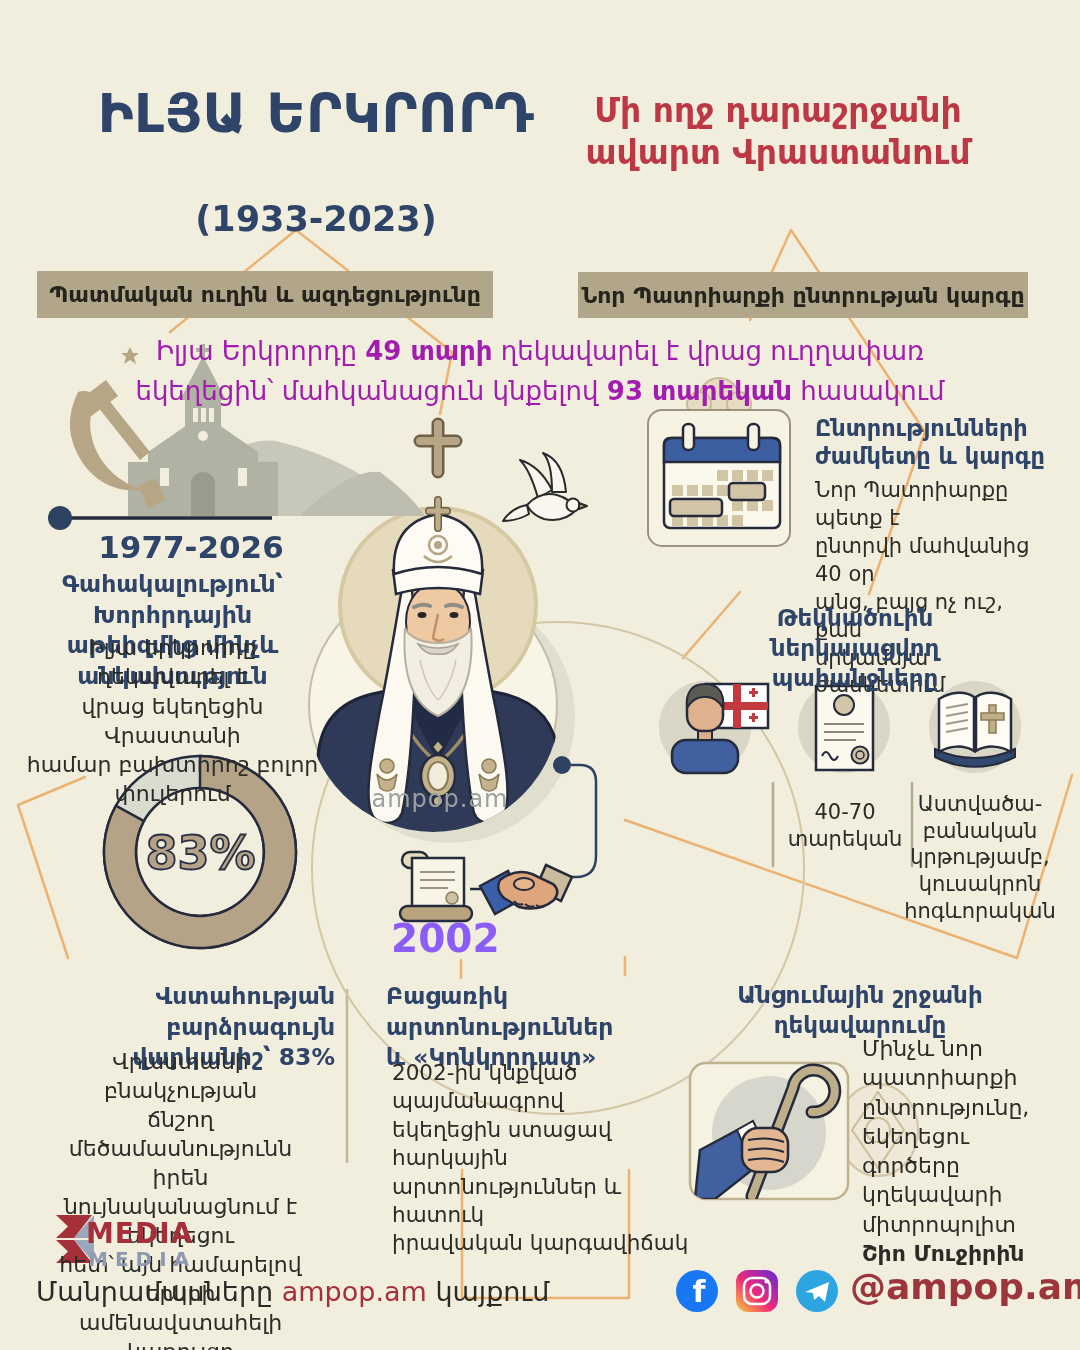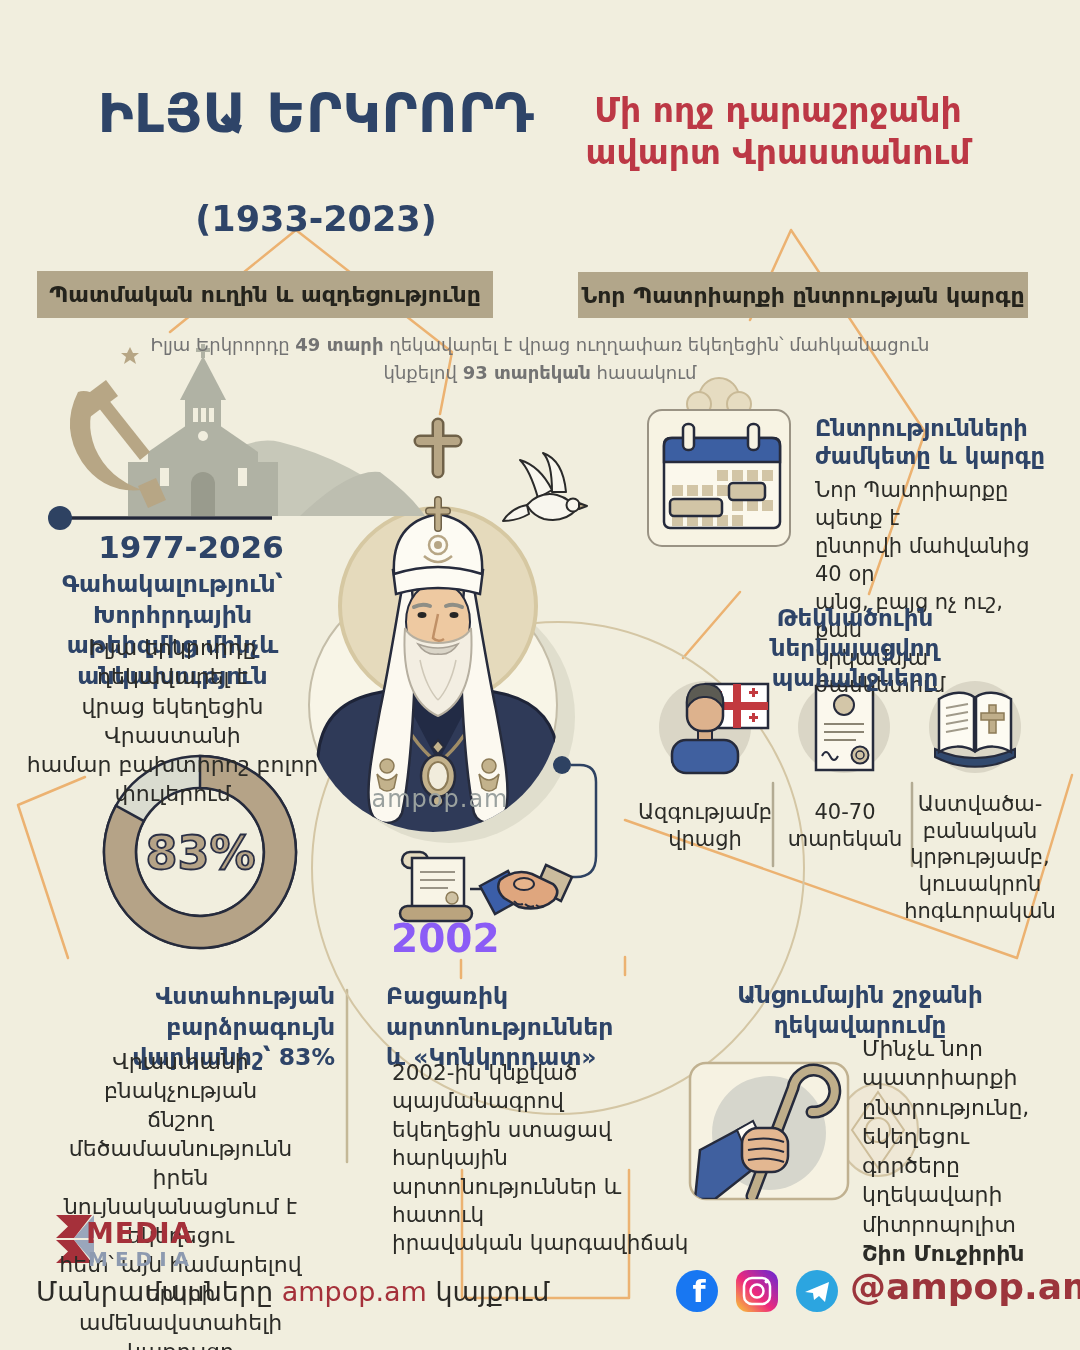--- a/index.html
+++ b/index.html
@@ -7,21 +7,21 @@
           font-family:"DejaVu Sans","Liberation Sans",sans-serif;color:#2b2b27;margin:0 auto;}
   #bg{position:absolute;left:0;top:0;width:1080px;height:1350px;}
   .abs{position:absolute;}
   .pre{white-space:pre-line;}
   .center{text-align:center;}
   .right{text-align:right;}
   .navy{color:#2e4468;}
   .t-title{left:36px;top:84px;width:560px;font-size:54px;line-height:1.1;font-weight:800;color:#2e4468;letter-spacing:.5px;}
   .t-years{left:36px;top:199px;width:560px;font-size:35px;font-weight:700;color:#2e4468;}
   .t-sub{left:578px;top:90px;width:400px;font-size:33px;line-height:1.28;font-weight:800;color:#bc3845;}
-  .t-intro{left:120px;top:331px;width:840px;font-size:18px;line-height:1.55;color:#737373;}
+  .t-intro{left:120px;top:331px;width:840px;font-size:26px;line-height:1.55;color:#a21caf;}
   .t-intro b{font-weight:700;}
   .bar{background:#b2a68a;display:flex;align-items:center;justify-content:center;
        font-size:22px;font-weight:700;color:#24231c;}
   .bar-left{left:37px;top:271px;width:456px;height:47px;}
   .bar-right{left:578px;top:272px;width:450px;height:46px;}
   .t-1977{left:71px;top:529px;width:240px;font-size:31px;font-weight:700;color:#2e4468;}
   .t-hist-head{left:5px;top:569px;width:335px;font-size:23.5px;line-height:1.3;font-weight:700;}
   .t-hist-body{left:25px;top:633px;width:295px;font-size:22px;line-height:1.33;}
   .t-elec-head{left:815px;top:414px;width:235px;font-size:22.5px;line-height:1.25;font-weight:700;}
   .t-elec-body{left:815px;top:477px;width:240px;font-size:21px;line-height:1.33;}
@@ -328,22 +328,20 @@
 
   <div class="abs t-elec-head pre navy">Ընտրությունների
 ժամկետը և կարգը</div>
   <div class="abs t-elec-body pre">Նոր Պատրիարքը պետք է
 ընտրվի մահվանից 40 օր
 անց, բայց ոչ ուշ, քան
 երկամսյա ժամկետում</div>
 
   <div class="abs t-req-head center pre navy">Թեկնածուին ներկայացվող
 պահանջները</div>
-  <div class="abs t-req-label r1 center pre">Ազգությամբ
-վրացի</div>
   <div class="abs t-req-label r2 center pre">40-70
 տարեկան</div>
   <div class="abs t-req-label r3 center pre">Աստվածա-
 բանական
 կրթությամբ,
 կուսակրոն
 հոգևորական</div>
 
   <div class="abs t-83 center">83%</div>
   <div class="abs t-trust-head right pre navy">Վստահության բարձրագույն

